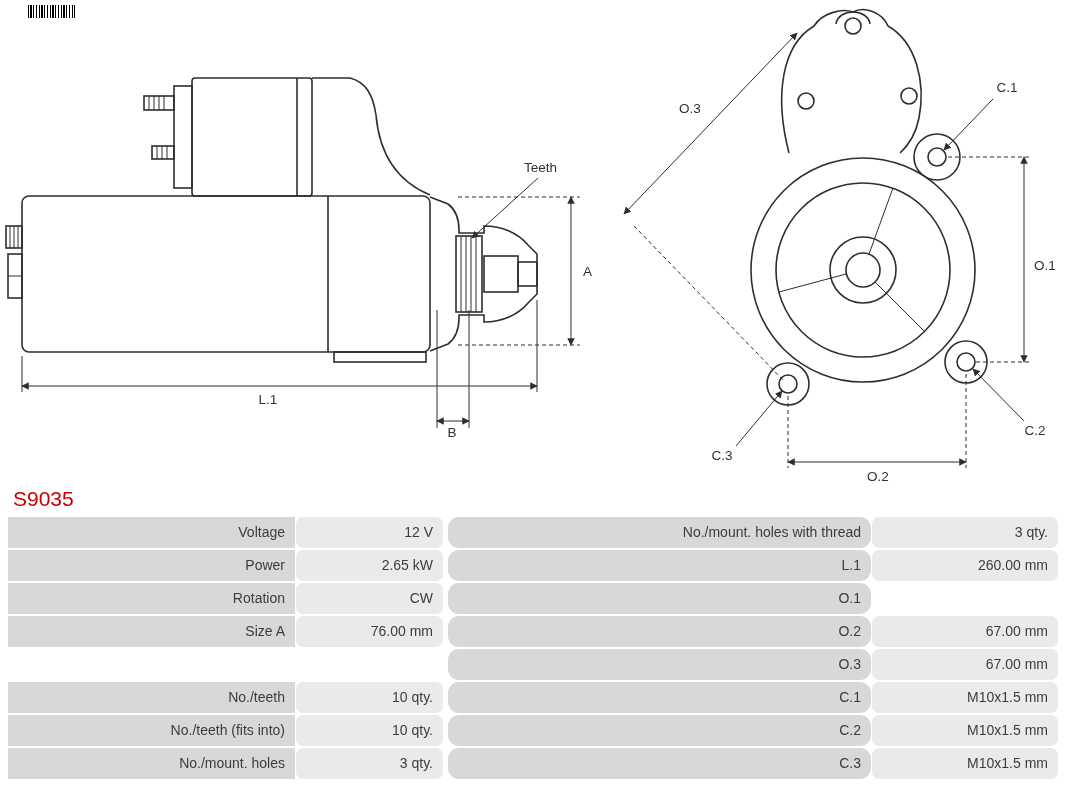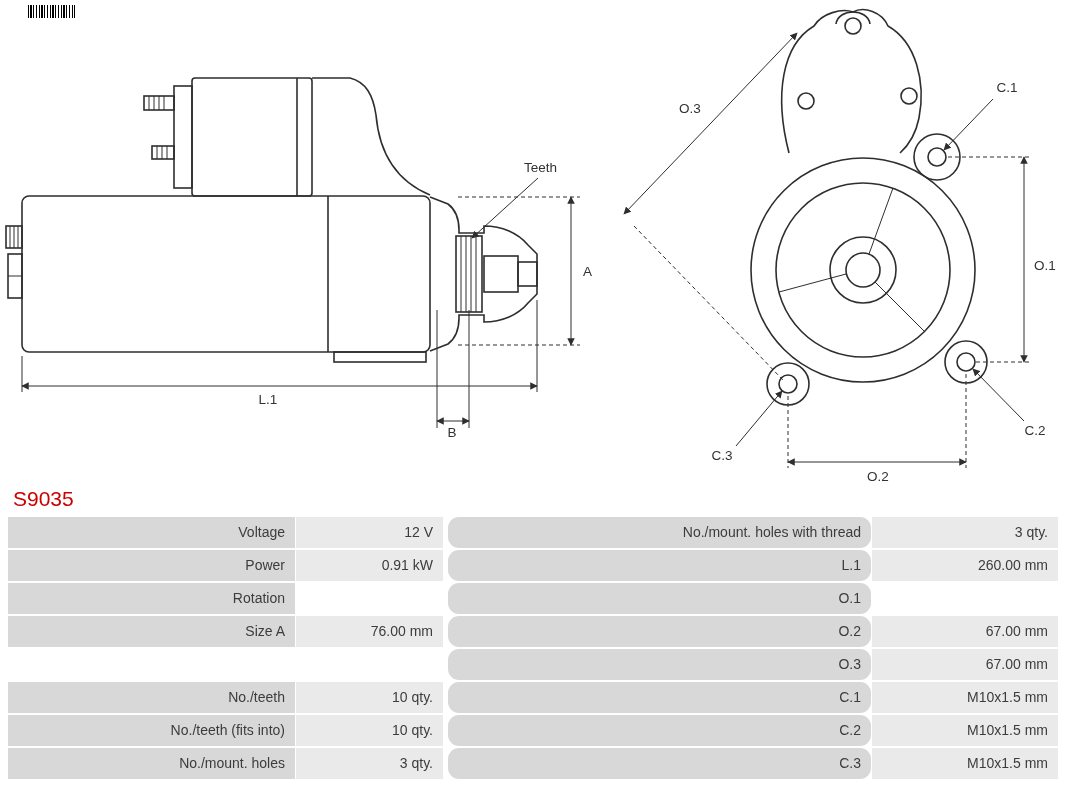--- a/index.html
+++ b/index.html
@@ -60,21 +60,21 @@
     box-sizing: border-box;
     line-height: 31px;
     text-align: right;
     padding-right: 10px;
     font-size: 14px;
     color: var(--table-text, #3c3c3c);
     white-space: nowrap;
     overflow: hidden;
   }
   .cell-label { background: var(--label-cell-bg, #d8d8d8); margin-right: 1px; padding-left: 20px; }
-  .cell-value { background: var(--value-cell-bg, #eaeaea); flex: 1; }
+  .cell-value { background: var(--value-cell-bg, #eaeaea); flex: 1; border-radius: 7px; }
   .spec-left  .cell-label { width: 287px; }
   .spec-right .cell-label { width: 423px; border-radius: 11px; }
 </style>
 </head>
 <body>
 
 <div class="page">
 
   <div class="barcode"></div>
 
@@ -224,24 +224,25 @@
 
   <div class="part-number">S9035</div>
 
   <div class="spec-table spec-left">
     <div class="spec-row">
       <div class="cell cell-label">Voltage</div>
       <div class="cell cell-value">12 V</div>
     </div>
     <div class="spec-row">
       <div class="cell cell-label">Power</div>
-      <div class="cell cell-value">0.91 kW</div>
+      <div class="cell cell-value">2.65 kW</div>
     </div>
     <div class="spec-row">
       <div class="cell cell-label">Rotation</div>
+      <div class="cell cell-value">CW</div>
     </div>
     <div class="spec-row">
       <div class="cell cell-label">Size A</div>
       <div class="cell cell-value">76.00 mm</div>
     </div>
     <div class="spec-row">
     </div>
     <div class="spec-row">
       <div class="cell cell-label">No./teeth</div>
       <div class="cell cell-value">10 qty.</div>

